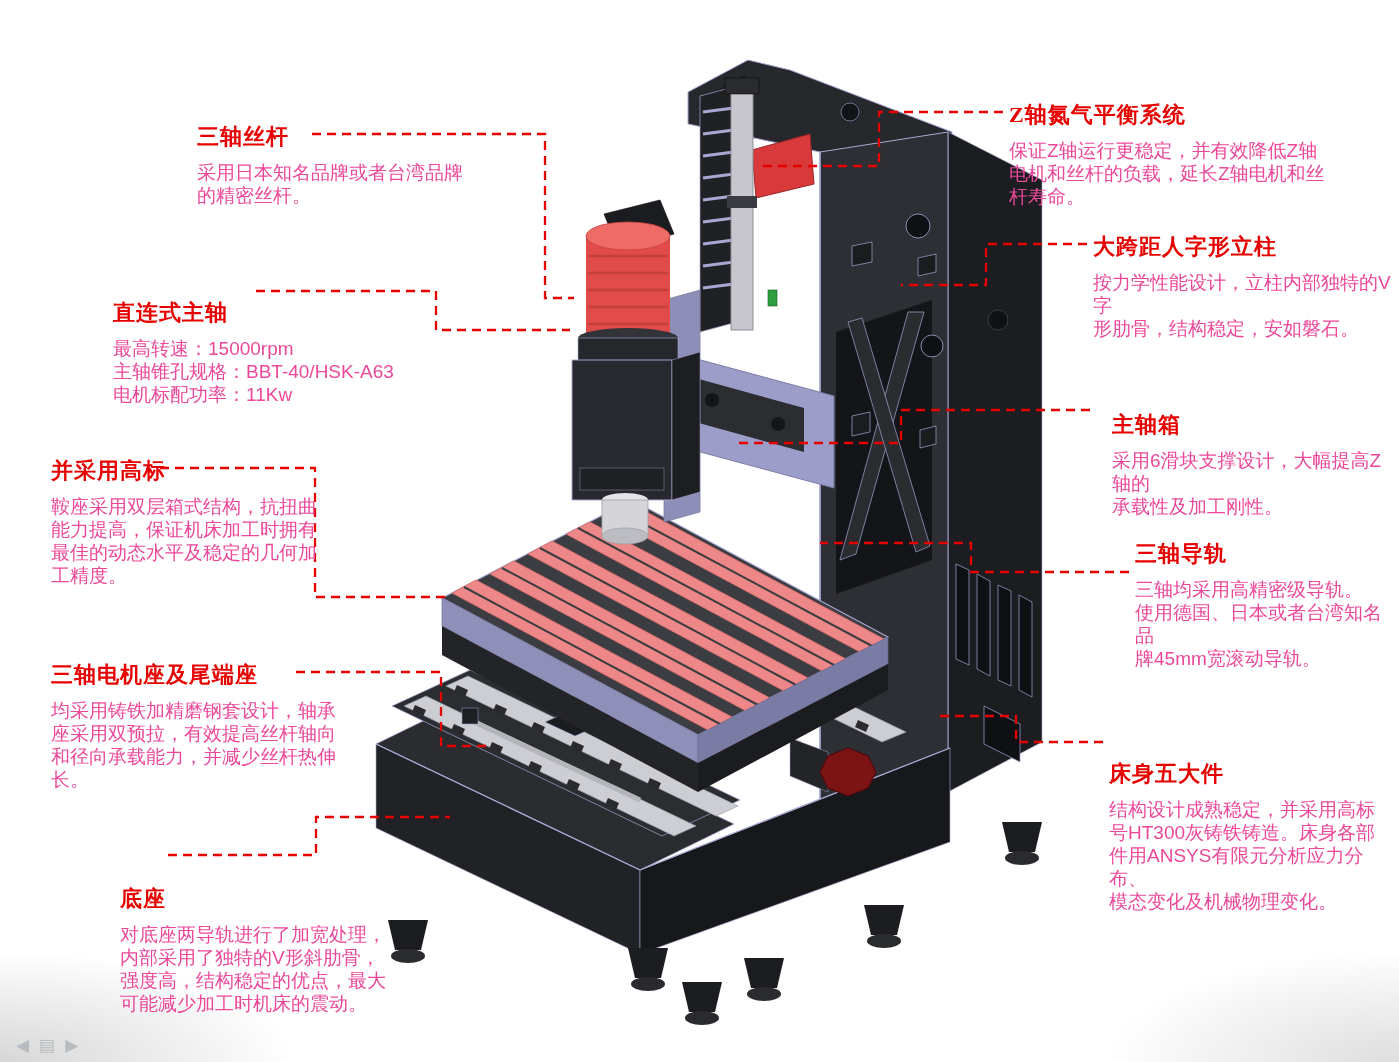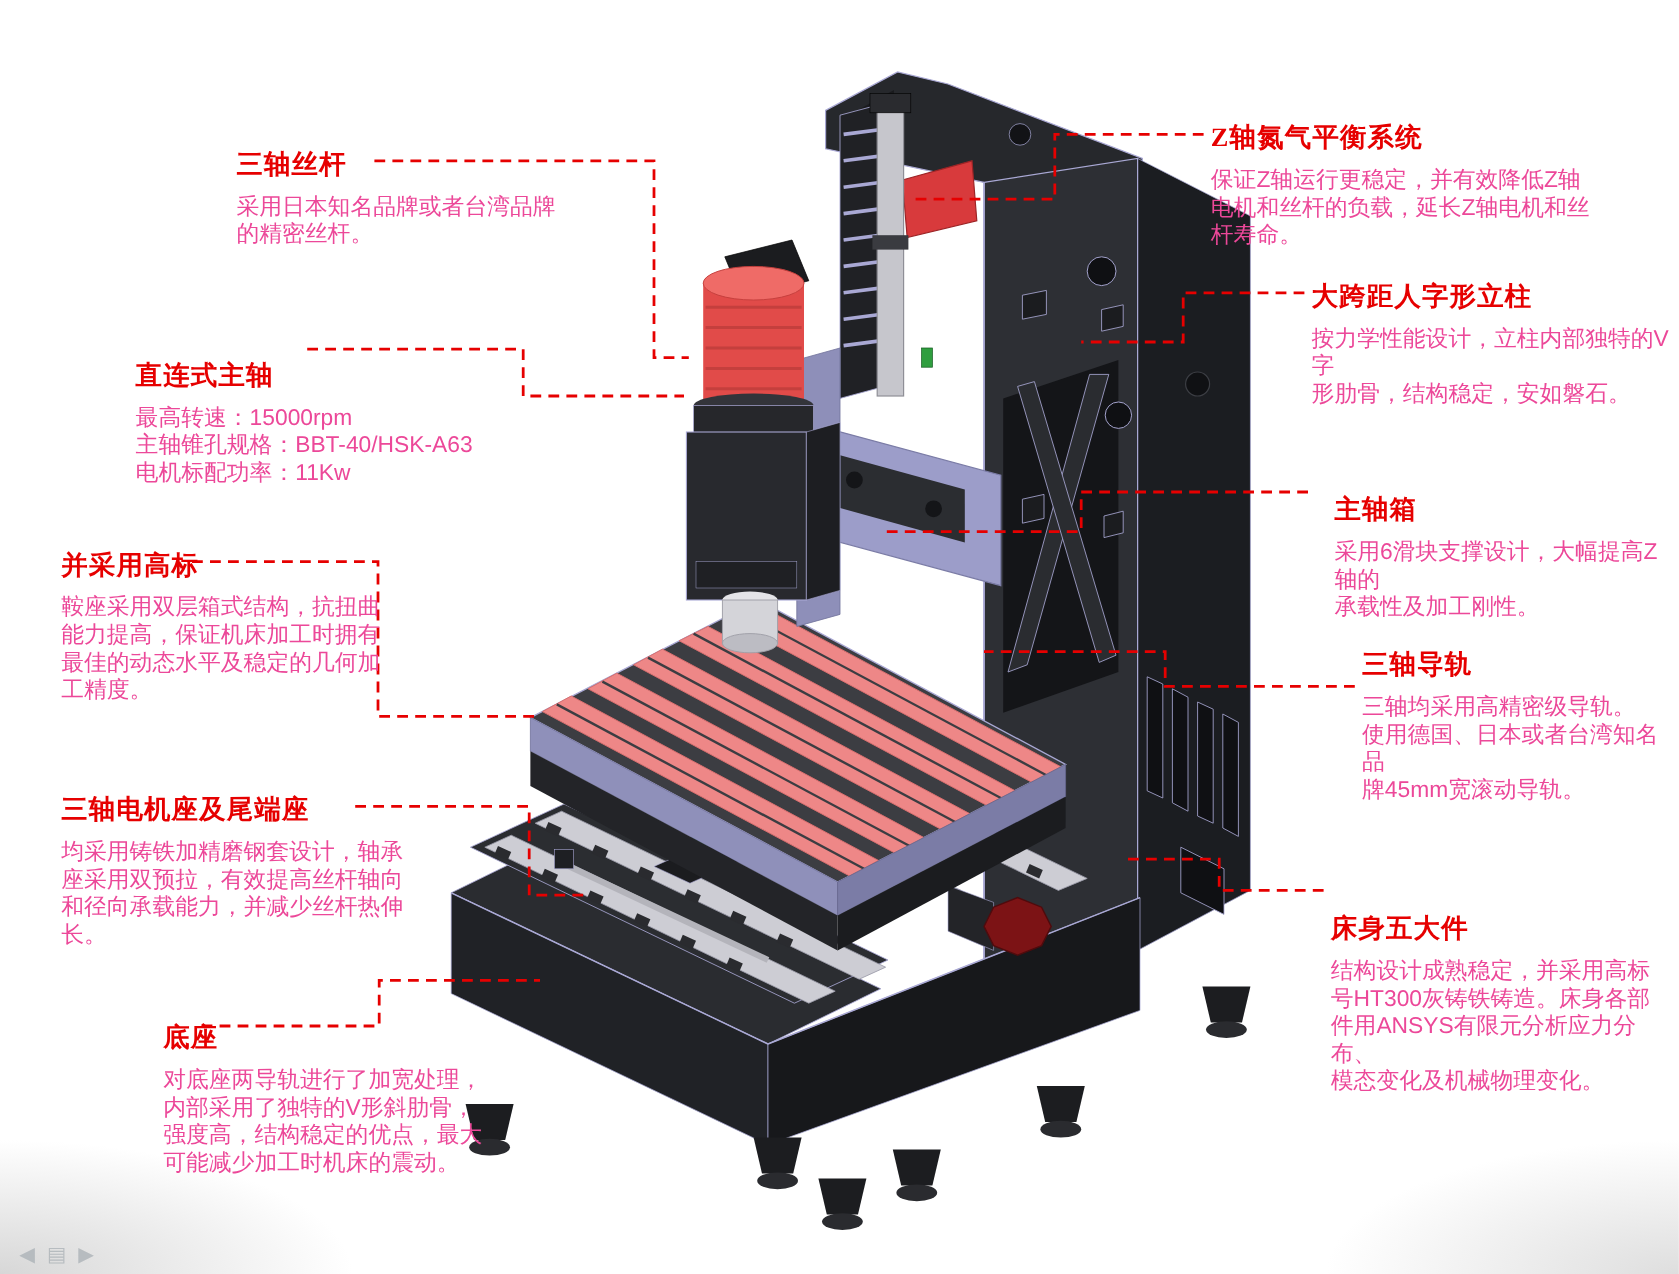--- a/index.html
+++ b/index.html
@@ -246,21 +246,21 @@
 </div>
 
 <div class="callout" style="left:51px;top:660px;">
   <div class="c-title">三轴电机座及尾端座</div>
   <div class="c-body">均采用铸铁加精磨钢套设计，轴承
 座采用双预拉，有效提高丝杆轴向
 和径向承载能力，并减少丝杆热伸
 长。</div>
 </div>
 
-<div class="callout" style="left:120px;top:850px;margin-left:16px;">
+<div class="callout" style="left:120px;top:884px;">
   <div class="c-title">底座</div>
   <div class="c-body">对底座两导轨进行了加宽处理，
 内部采用了独特的V形斜肋骨，
 强度高，结构稳定的优点，最大
 可能减少加工时机床的震动。</div>
 </div>
 
 <div class="callout" style="left:1009px;top:100px;">
   <div class="c-title">Z轴氮气平衡系统</div>
   <div class="c-body">保证Z轴运行更稳定，并有效降低Z轴

